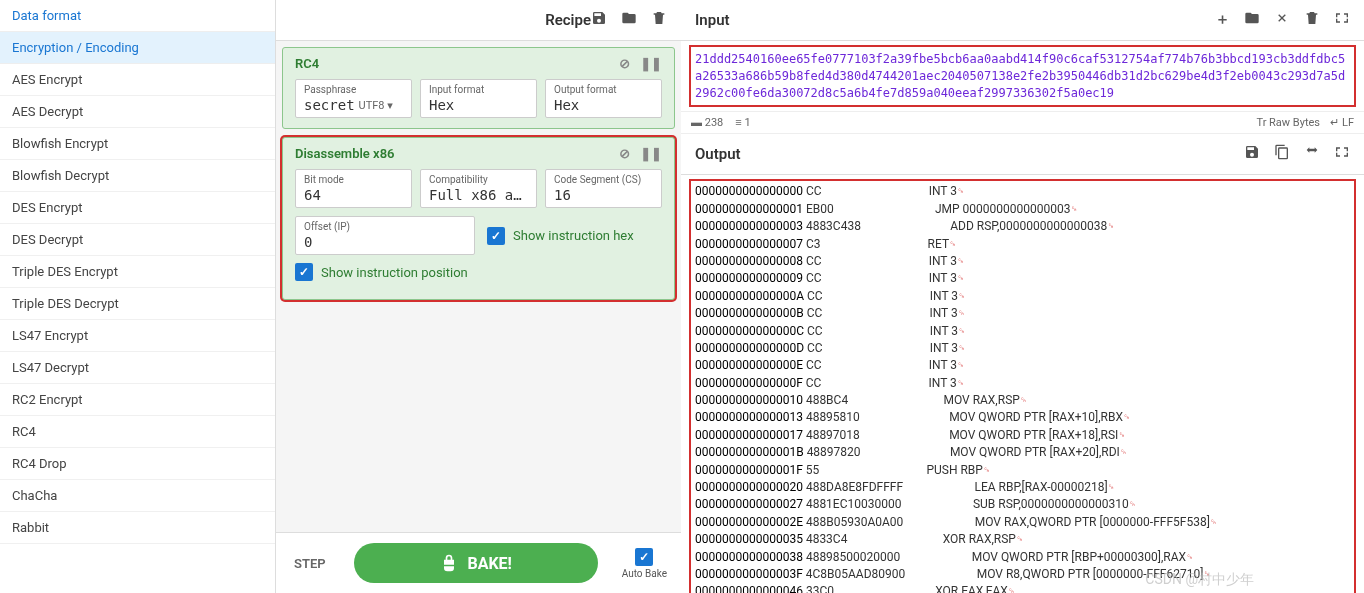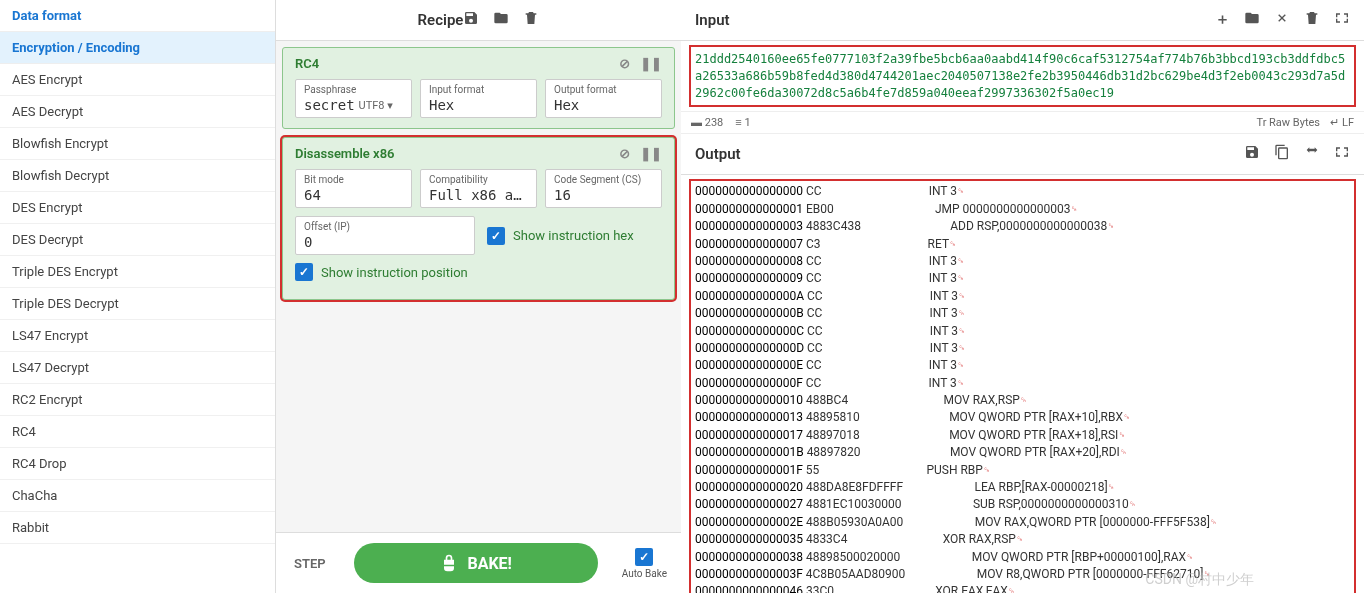--- a/index.html
+++ b/index.html
@@ -1,23 +1,23 @@
 <!DOCTYPE html>
 <html><head>
 <meta charset="utf-8">
 <style>
 *{box-sizing:border-box;margin:0;padding:0;font-family:-apple-system,BlinkMacSystemFont,"Segoe UI",Roboto,Arial,sans-serif}
 body{background:#fff;font-size:13px;color:#333;overflow:hidden}
 .app{display:flex;height:593px;width:1364px}
 .sidebar{width:276px;background:#fff;border-right:1px solid #ddd;overflow-y:auto}
-.cat-header{padding:8px 12px;font-weight:700;color:#1976d2;cursor:pointer;border-bottom:1px solid #eee}
+.cat-header{padding:8px 12px;font-weight:400;color:#1976d2;cursor:pointer;border-bottom:1px solid #eee}
 .cat-header.active{background:#e3f2fd}
 .op-item{padding:8px 12px;cursor:pointer;border-bottom:1px solid #f0f0f0;color:#444}
 .middle{width:405px;background:#f5f5f5;display:flex;flex-direction:column}
-.panel-header{display:flex;align-items:center;justify-content:center;padding:10px 14px;font-weight:600;font-size:15px;background:#fff;border-bottom:1px solid #ddd}
+.panel-header{display:flex;align-items:center;justify-content:flex-end;padding:10px 14px;font-weight:600;font-size:15px;background:#fff;border-bottom:1px solid #ddd}
 .panel-icons{display:flex;gap:14px;color:#555}
 .panel-icons span{cursor:pointer}
 .recipe-body{flex:1;overflow-y:auto;padding:6px}
 .op-box{background:#e1f1e1;border:1px solid #8cc68c;border-radius:3px;margin-bottom:8px;padding-bottom:10px}
 .op-box.highlight{box-shadow:0 0 0 2px #d32f2f}
 .op-title{display:flex;justify-content:space-between;align-items:center;padding:8px 12px;font-weight:600;color:#2e7d32}
 .op-title-icons{display:flex;gap:10px;color:#888}
 .op-args{display:flex;gap:8px;padding:0 12px;flex-wrap:wrap}
 .arg{background:#fff;border:1px solid #ccc;border-radius:2px;padding:4px 8px;flex:1;min-width:100px}
 .arg-label{font-size:10px;color:#666;margin-bottom:2px}
@@ -26,21 +26,21 @@
 .arg-unit{font-size:11px;color:#666}
 .checkbox-row{display:flex;align-items:center;gap:8px;padding:8px 12px;color:#2e7d32}
 .chk{width:18px;height:18px;background:#1976d2;border-radius:2px;display:flex;align-items:center;justify-content:center;color:#fff;font-size:12px;font-weight:bold}
 .bake-bar{display:flex;align-items:center;gap:24px;padding:10px 14px;background:#fff;border-top:1px solid #ddd}
 .step-btn{font-weight:600;color:#666;padding:8px 4px}
 .bake-btn{flex:1;background:#4caf50;color:#fff;font-weight:700;font-size:16px;padding:10px;border-radius:22px;text-align:center;cursor:pointer;display:flex;align-items:center;justify-content:center;gap:8px}
 .auto-bake{font-size:10px;text-align:center;color:#555}
 .rightcol{flex:1;display:flex;flex-direction:column}
 .io-header{display:flex;align-items:center;justify-content:space-between;padding:10px 14px;font-weight:600;font-size:15px;background:#fff;border-bottom:1px solid #ddd}
 .input-area{padding:4px 8px}
-.input-text{font-family:monospace;font-size:12px;color:#15803d;word-break:break-all;border:2px solid #d32f2f;padding:4px;line-height:1.4}
+.input-text{font-family:monospace;font-size:12px;color:#6d28d9;word-break:break-all;border:2px solid #d32f2f;padding:4px;line-height:1.4}
 .status-bar{display:flex;align-items:center;justify-content:space-between;padding:4px 10px;font-size:11px;color:#666;border-top:1px solid #eee;border-bottom:1px solid #eee;font-family:monospace}
 .status-left{display:flex;gap:12px;align-items:flex-start}
 .status-right{display:flex;gap:10px;align-items:center}
 .output-area{flex:1;overflow:auto;padding:4px 8px}
 .output-box{border:2px solid #d32f2f;padding:2px 4px}
 .output-line{font-family:monospace;font-size:12px;white-space:pre;line-height:1.45}
 .addr{color:#000000}
 .hex{color:#333}
 .instr{color:#333}
 .cr{color:#d32f2f;font-size:9px;vertical-align:middle}
@@ -246,20 +246,20 @@
           <div class="output-line"><span class="addr">000000000000000F </span><span class="hex">CC                                    </span><span class="instr">INT 3</span><span class="cr">␍</span></div>
           <div class="output-line"><span class="addr">0000000000000010 </span><span class="hex">488BC4                                </span><span class="instr">MOV RAX,RSP</span><span class="cr">␍</span></div>
           <div class="output-line"><span class="addr">0000000000000013 </span><span class="hex">48895810                              </span><span class="instr">MOV QWORD PTR [RAX+10],RBX</span><span class="cr">␍</span></div>
           <div class="output-line"><span class="addr">0000000000000017 </span><span class="hex">48897018                              </span><span class="instr">MOV QWORD PTR [RAX+18],RSI</span><span class="cr">␍</span></div>
           <div class="output-line"><span class="addr">000000000000001B </span><span class="hex">48897820                              </span><span class="instr">MOV QWORD PTR [RAX+20],RDI</span><span class="cr">␍</span></div>
           <div class="output-line"><span class="addr">000000000000001F </span><span class="hex">55                                    </span><span class="instr">PUSH RBP</span><span class="cr">␍</span></div>
           <div class="output-line"><span class="addr">0000000000000020 </span><span class="hex">488DA8E8FDFFFF                        </span><span class="instr">LEA RBP,[RAX-00000218]</span><span class="cr">␍</span></div>
           <div class="output-line"><span class="addr">0000000000000027 </span><span class="hex">4881EC10030000                        </span><span class="instr">SUB RSP,0000000000000310</span><span class="cr">␍</span></div>
           <div class="output-line"><span class="addr">000000000000002E </span><span class="hex">488B05930A0A00                        </span><span class="instr">MOV RAX,QWORD PTR [0000000-FFF5F538]</span><span class="cr">␍</span></div>
           <div class="output-line"><span class="addr">0000000000000035 </span><span class="hex">4833C4                                </span><span class="instr">XOR RAX,RSP</span><span class="cr">␍</span></div>
-          <div class="output-line"><span class="addr">0000000000000038 </span><span class="hex">48898500020000                        </span><span class="instr">MOV QWORD PTR [RBP+00000100],RAX</span><span class="cr">␍</span></div>
+          <div class="output-line"><span class="addr">0000000000000038 </span><span class="hex">48898500020000                        </span><span class="instr">MOV QWORD PTR [RBP+00000300],RAX</span><span class="cr">␍</span></div>
           <div class="output-line"><span class="addr">000000000000003F </span><span class="hex">4C8B05AAD80900                        </span><span class="instr">MOV R8,QWORD PTR [0000000-FFF62710]</span><span class="cr">␍</span></div>
           <div class="output-line"><span class="addr">0000000000000046 </span><span class="hex">33C0                                  </span><span class="instr">XOR EAX,EAX</span><span class="cr">␍</span></div>
         </div>
     </div>
   </div>
 </div>
 <div class="watermark">CSDN @村中少年</div>
 
 </body></html>

